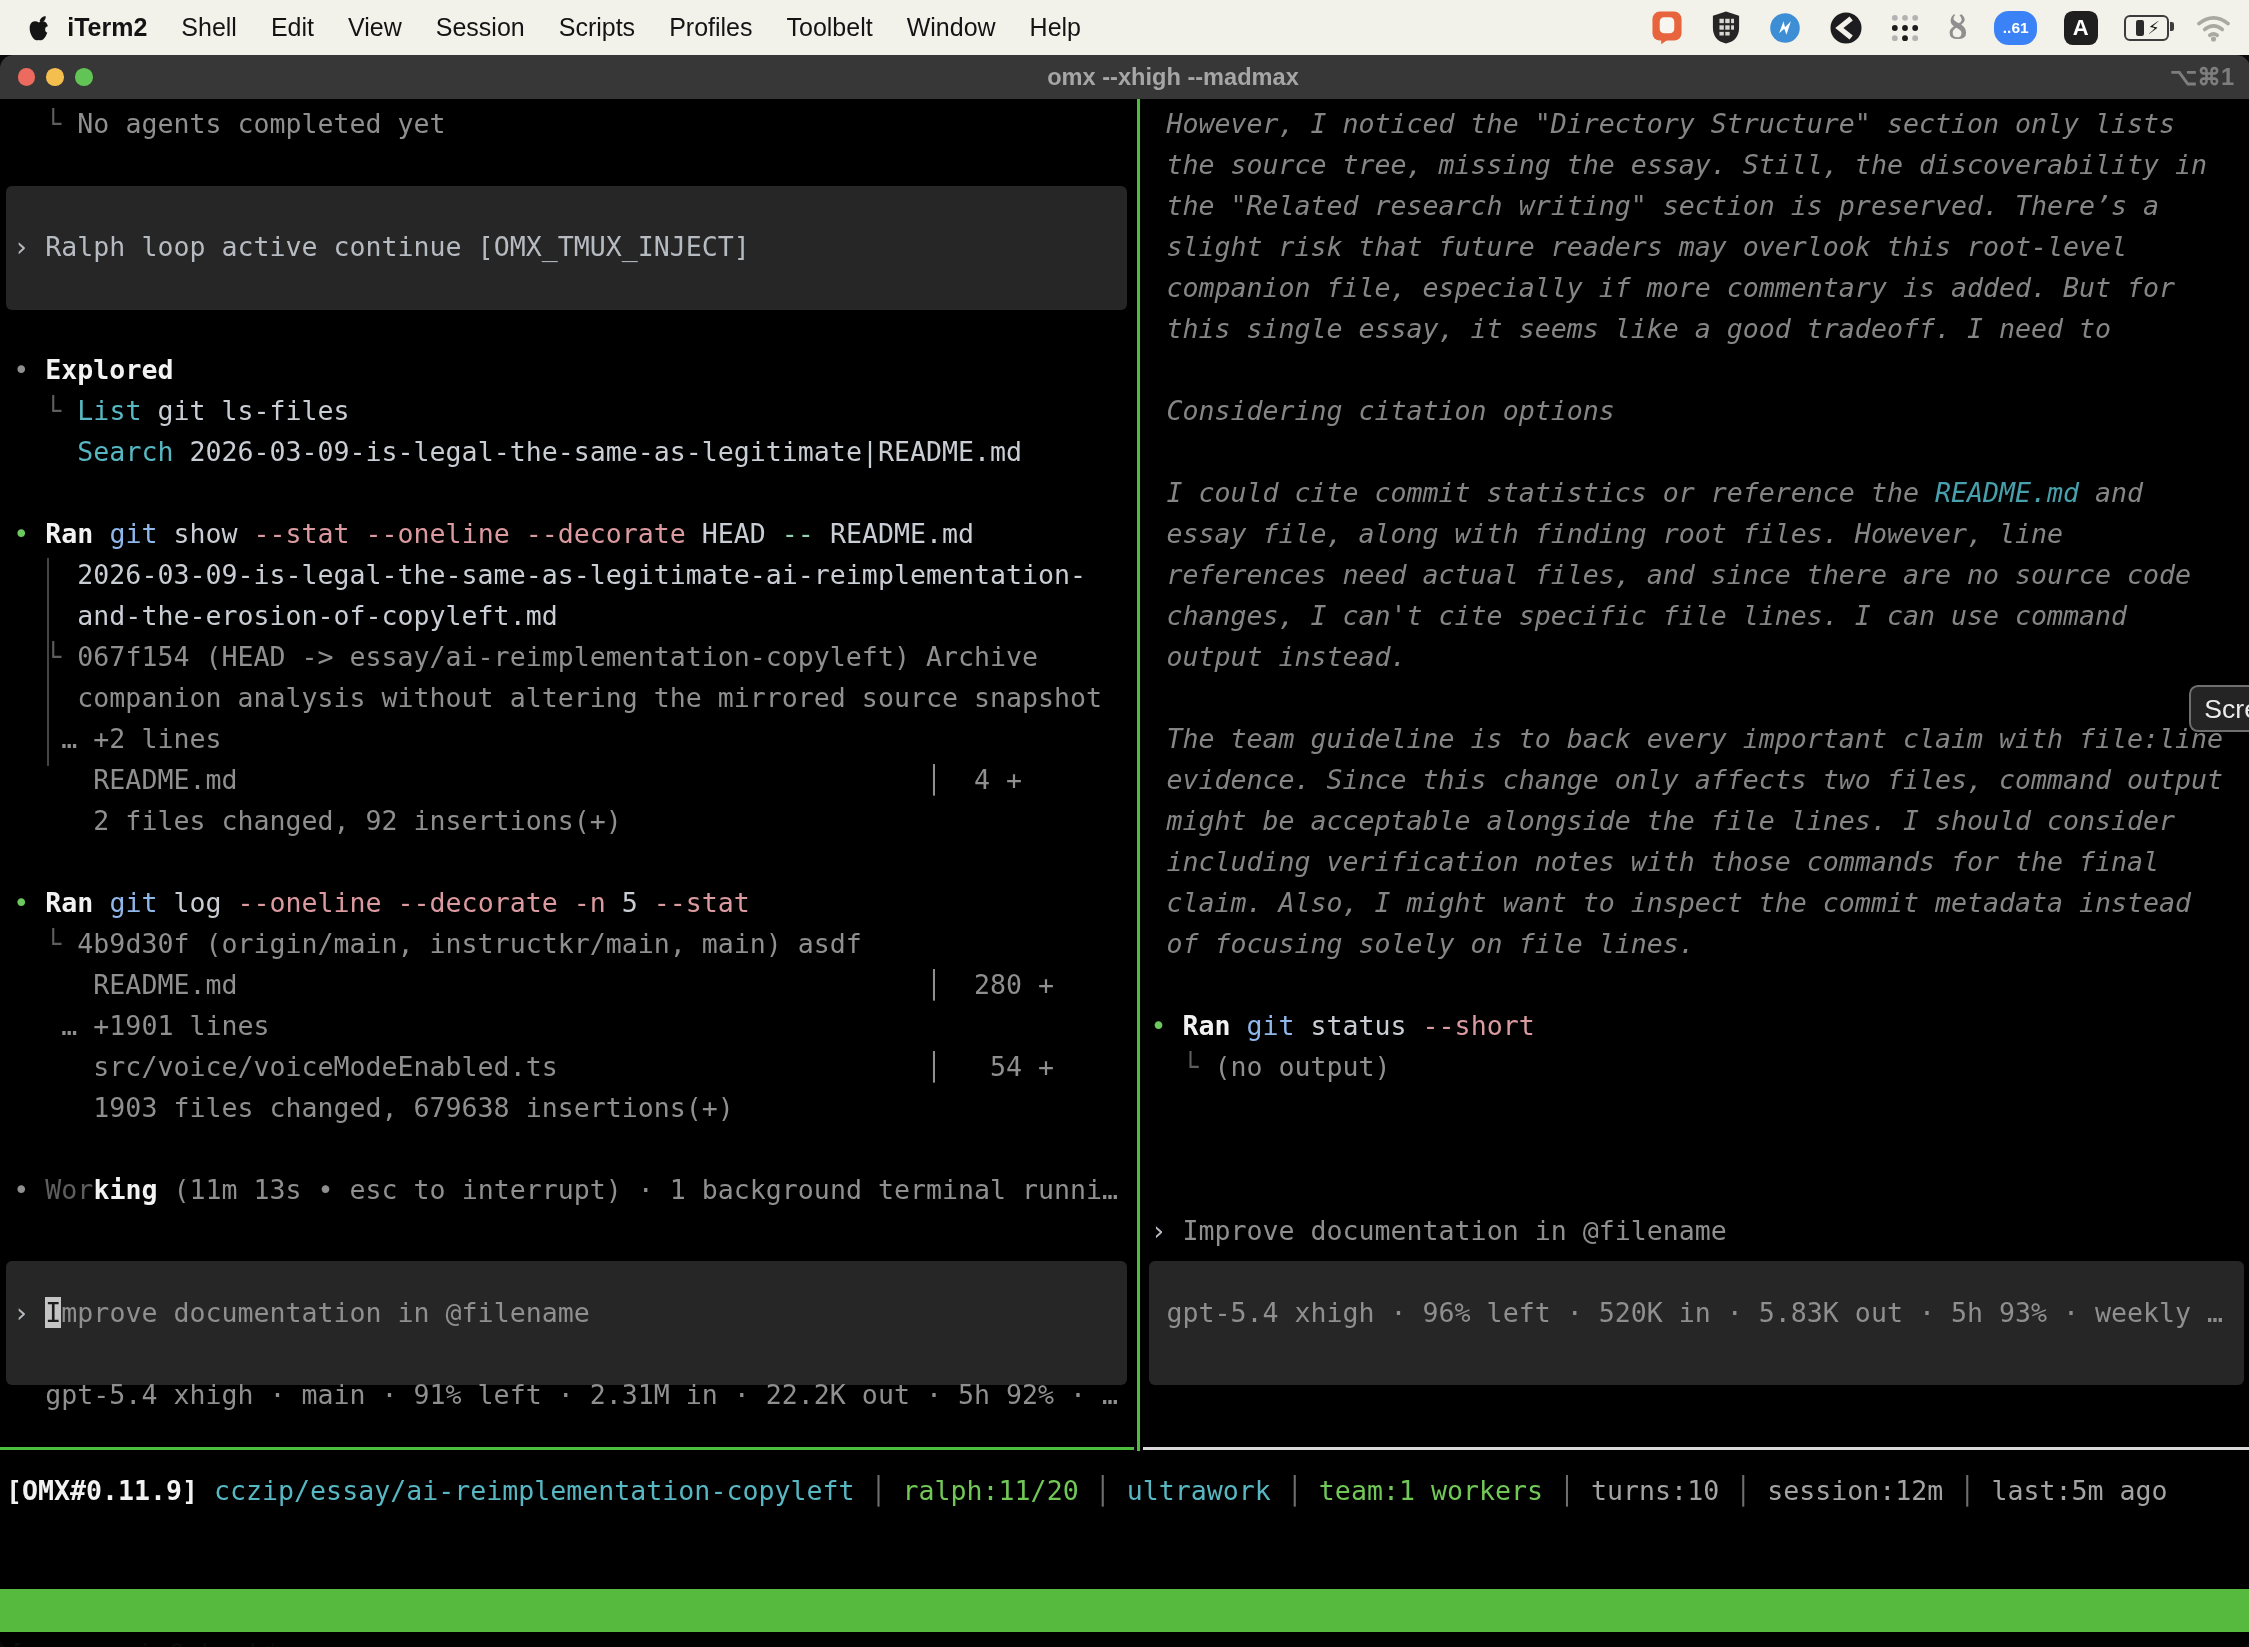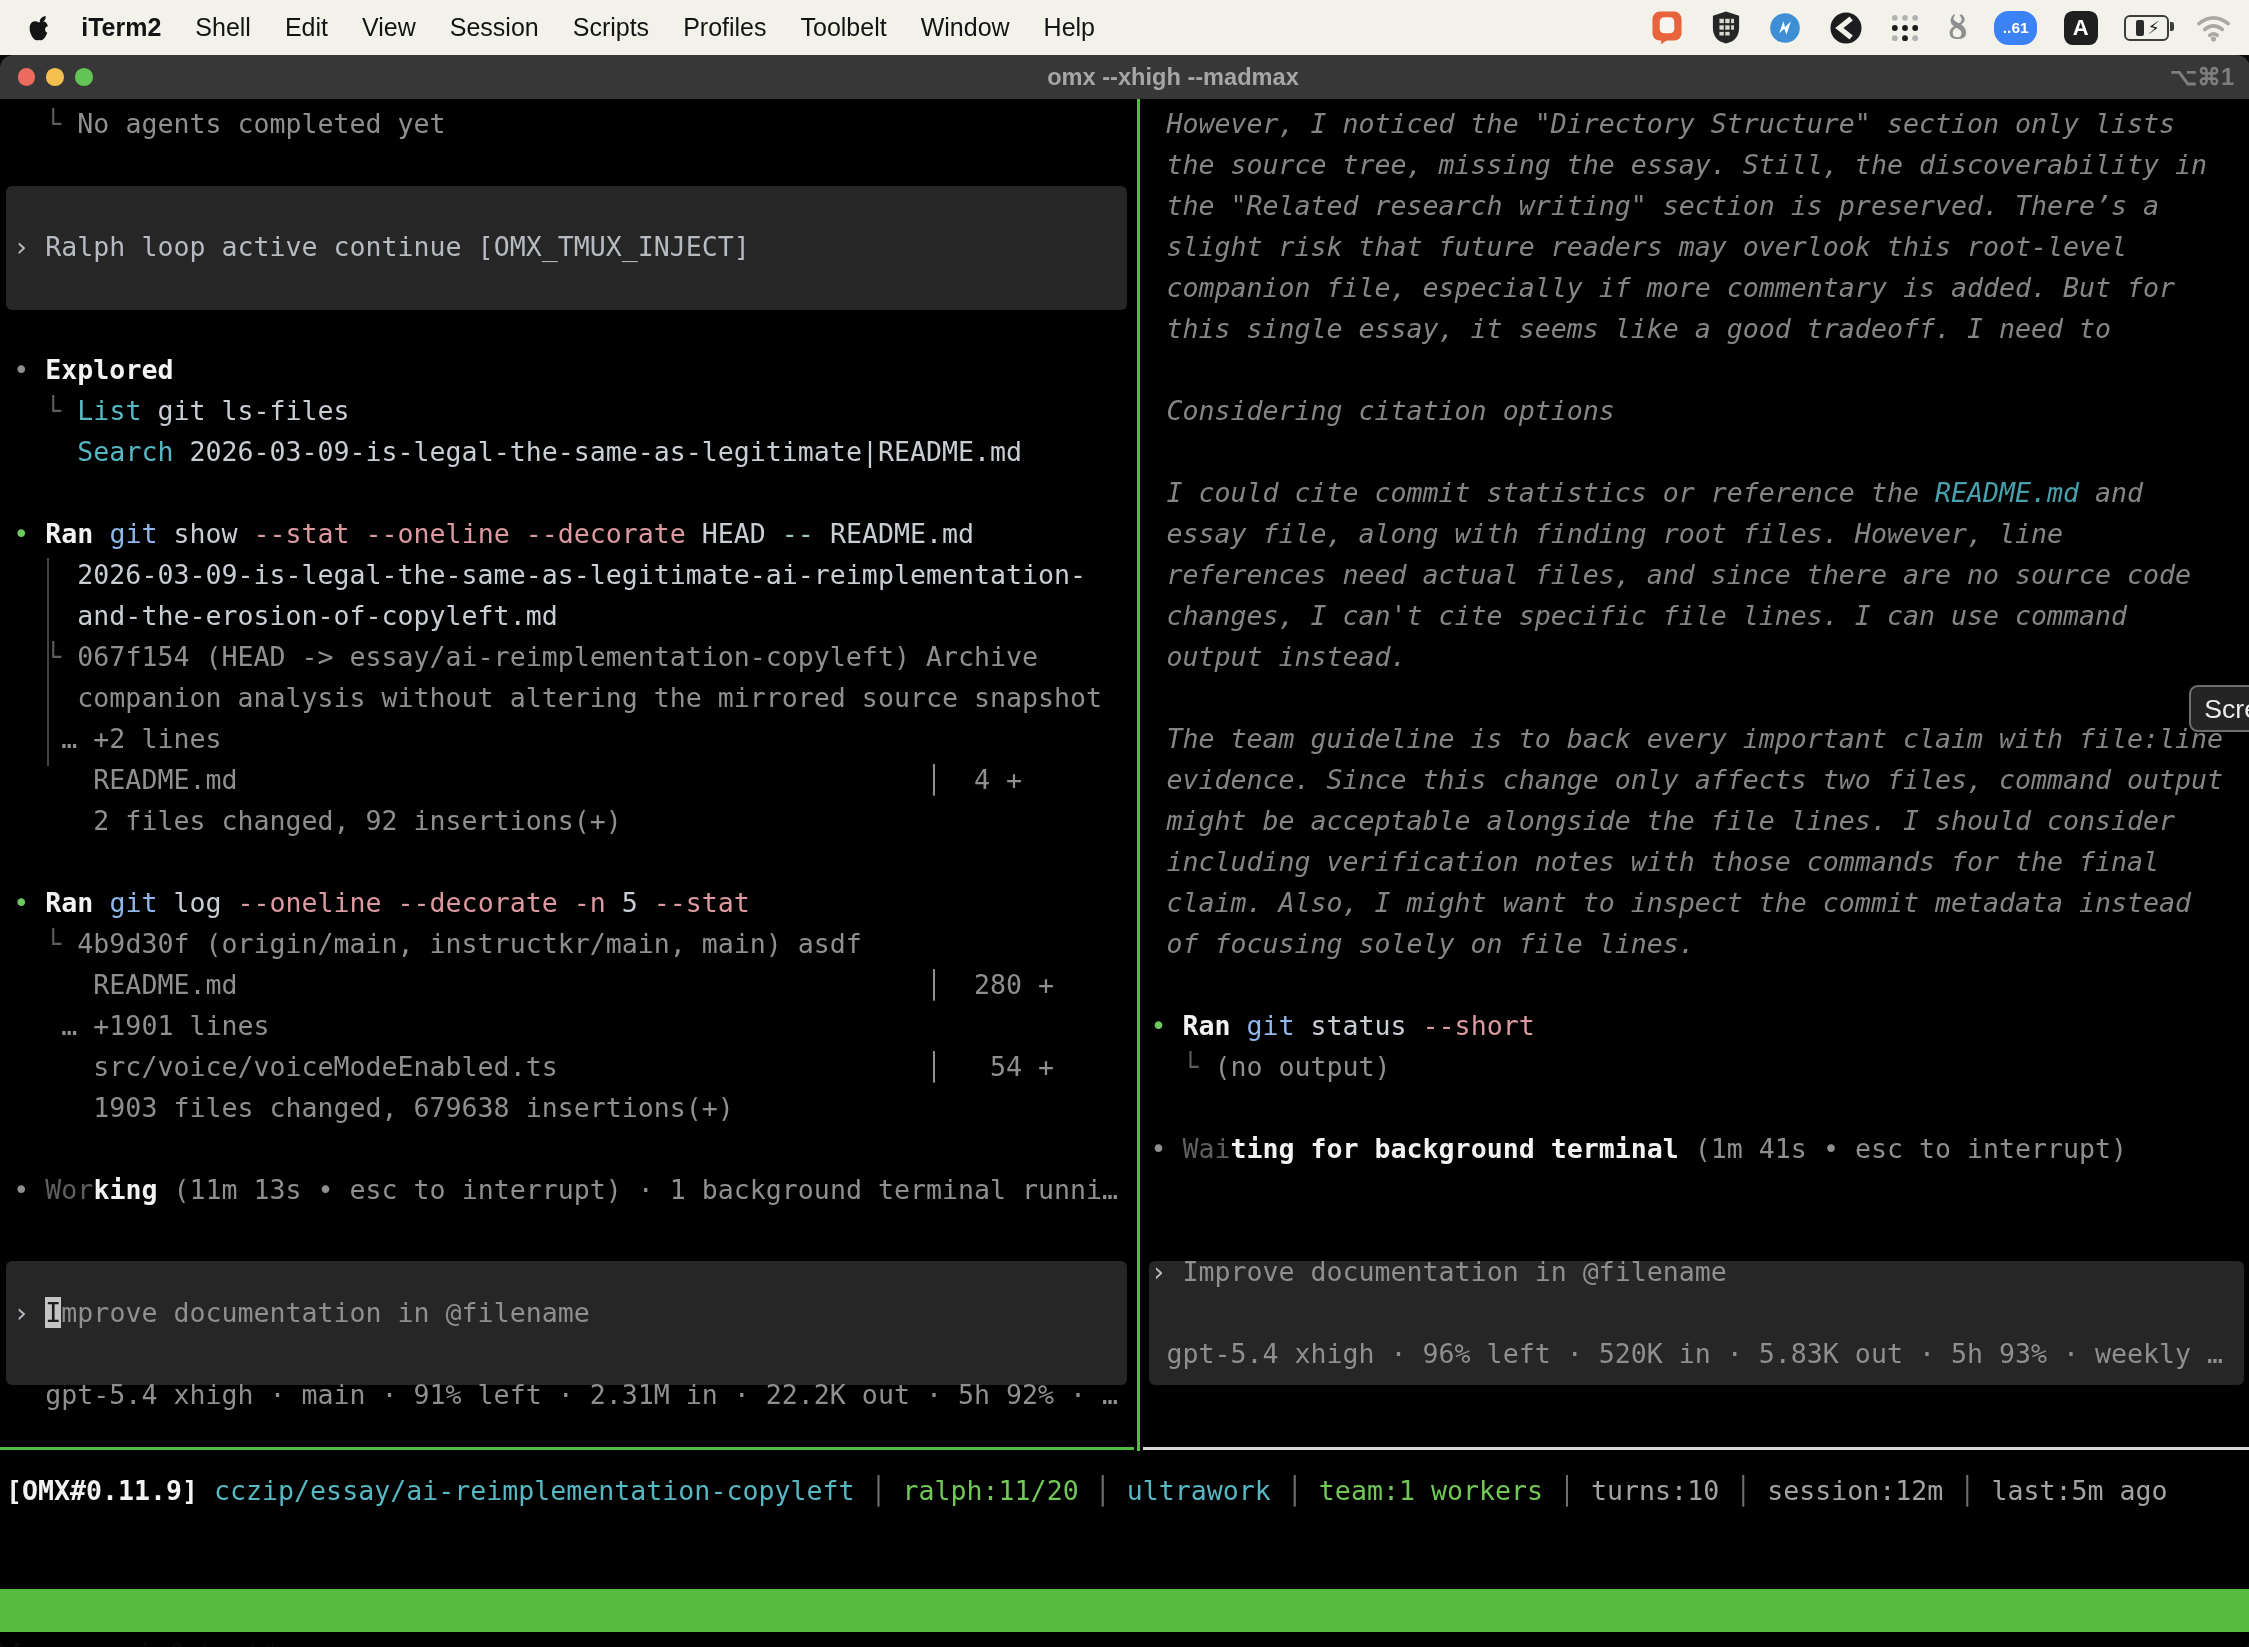--- a/index.html
+++ b/index.html
@@ -1,20 +1,20 @@
 <!DOCTYPE html>
 <html style="--menubg: #f2f1ea; --titlebg: #373737; --titlefg: #a6a6a6; --termbg: #000000; --dim: #8f8f8f; --dimmer: #5e5e5e; --fg: #c9cdd4; --fg2: #b6bac1; --white: #f2f2f2; --blue: #8fb7ea; --pink: #db9aa0; --mint: #93d2b0; --cyan: #57b7c2; --greenb: #6cc95e; --green2: #72c857; --teal: #47a0ab; --itdim: #858585; --dim2: #a3a3a3; --sep: #6e6e6e; --cursorbg: #c4c4c4; --boxbg: #262626; --divider: #4cbd3c; --borderlight: #d8d8d8; --tmuxgreen: #55ba3e;font-size:11.8px"><head>
 <meta charset="utf-8">
 <style>
   html,body{margin:0;padding:0;background:#0a0a0a;width:2250px;height:1648px;overflow:hidden;}
   
   .menubar{position:absolute;left:0;top:0;width:2250px;height:55px;background:var(--menubg);
     display:flex;align-items:center;font-family:"Liberation Sans",sans-serif;font-size:25px;color:#141414;}
   .menubar .apple{margin-left:26.6px;display:flex;align-items:center;}
-  .menu-items{display:flex;align-items:center;gap:34px;margin-left:31px;}
+  .menu-items{display:flex;align-items:center;gap:34px;margin-left:17px;}
   .menu-app{font-weight:700;}
   .menu-item{font-weight:400;}
   .menu-status{position:absolute;right:19px;top:0;height:55px;display:flex;align-items:center;gap:26.6px;}
   .mi{display:flex;align-items:center;justify-content:center;}
   .badge61{background:#3b82f6;color:#fff;border-radius:14.8px;width:43px;height:34px;
     font-size:15.5px;display:flex;align-items:center;justify-content:center;font-weight:700;}
   .badgeA{background:#1f1f1f;color:#fff;border-radius:8.9px;width:34px;height:34px;
     font-size:22px;display:flex;align-items:center;justify-content:center;font-weight:700;}
   .batt{position:relative;width:41px;height:22px;border:2.2px solid #3c3c3c;border-radius:5.9px;display:flex;align-items:center;}
   .batt:after{content:"";position:absolute;right:-6.6px;top:5.9px;width:3.7px;height:8.9px;background:#3c3c3c;border-radius:0 2.2px 2.2px 0;}
@@ -227,21 +227,20 @@
         <div class="trow"><span class="c-it"> The team guideline is to back every important claim with file:line</span></div>
         <div class="trow"><span class="c-it"> evidence. Since this change only affects two files, command output</span></div>
         <div class="trow"><span class="c-it"> might be acceptable alongside the file lines. I should consider</span></div>
         <div class="trow"><span class="c-it"> including verification notes with those commands for the final</span></div>
         <div class="trow"><span class="c-it"> claim. Also, I might want to inspect the commit metadata instead</span></div>
         <div class="trow"><span class="c-it"> of focusing solely on file lines.</span></div>
         <div class="trow"></div>
         <div class="trow"><span class="c-greenb">• </span><span class="c-whiteb">Ran </span><span class="c-blue">git </span><span class="c-fg">status </span><span class="c-pink">--short</span></div>
         <div class="trow"><span class="c-dimmer">  └ </span><span class="c-dim">(no output)</span></div>
         <div class="trow"></div>
-        <div class="trow"><span class="c-dim">• </span><span class="c-dimmer">Wai</span><span class="c-whiteb">ting for background terminal</span><span class="c-dim"> (1m 41s • esc to interrupt)</span></div>
         <div class="trow"></div>
         <div class="trow"></div>
         <div class="trow"><span class="c-fg2">› </span><span class="c-dim">Improve documentation in @filename</span></div>
         <div class="trow"></div>
         <div class="trow"><span class="c-dim"> gpt-5.4 xhigh · 96% left · 520K in · 5.83K out · 5h 93% · weekly …</span></div>
       </div>
 
     <div class="divider"></div>
     <div class="pborder-l"></div>
     <div class="pborder-r"></div>

